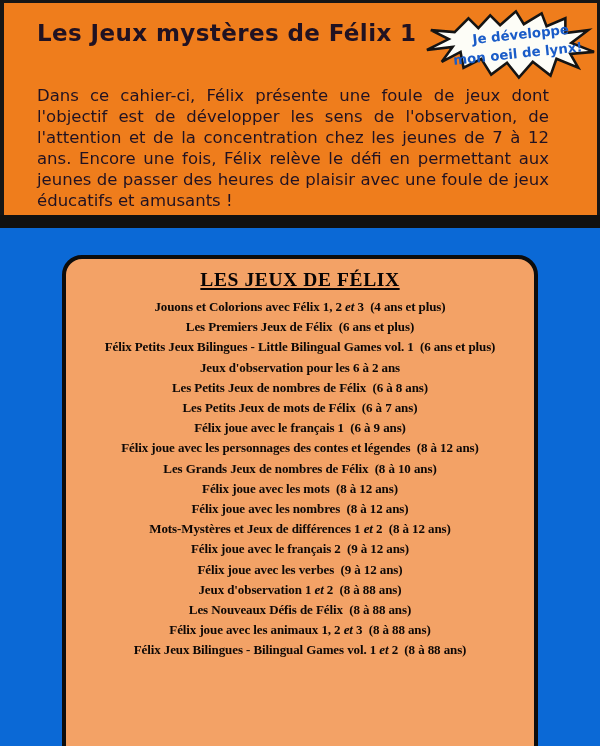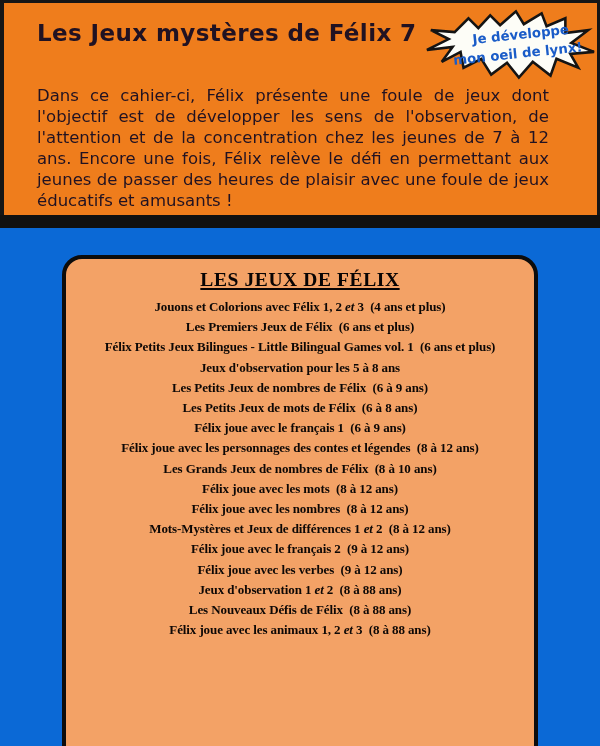--- a/index.html
+++ b/index.html
@@ -104,50 +104,51 @@
   }
   .game-item i{font-style:italic;text-align:right;}
 </style>
 </head>
 <body>
 
 <div class="cover">
 
   <header class="top">
     <div class="title-row">
-      <h1 class="page-title">Les Jeux mystères de Félix 7</h1>
+      <h1 class="page-title">Les Jeux mystères de Félix 1</h1>
       <svg class="bubble" viewBox="0 0 178 76" aria-hidden="true">
         <polygon points="70,10 80,20 96,6 104,19 122,8 127,21 146,13 146,28 169,25 152,38 175,47 151,49 159,63 137,54 131,71 113,57 99,73 87,58 71,70 61,54 43,63 40,47 21,57 32,42 6,45 28,34 10,25 34,27 48,13 58,23"></polygon>
         <text x="102" y="34" text-anchor="middle" transform="rotate(-6 100 40)">Je développe</text>
         <text x="97" y="53" text-anchor="middle" transform="rotate(-6 100 40)">mon oeil de lynx!</text>
       </svg>
     </div>
     <p class="intro">Dans ce cahier-ci, Félix présente une foule de jeux dont l'objectif est de développer les sens de l'observation, de l'attention et de la concentration chez les jeunes de 7 à 12 ans. Encore une fois, Félix relève le défi en permettant aux jeunes de passer des heures de plaisir avec une foule de jeux éducatifs et amusants !</p>
   </header>
 
   <div class="divider"></div>
 
   <section class="bottom">
     <div class="games-box">
       <h2 class="games-heading">LES JEUX DE FÉLIX</h2>
       <div class="games-list">
           <div class="game-item">Jouons et Colorions avec Félix 1, 2 <i>et</i> 3  (4 ans et plus)</div>
           <div class="game-item">Les Premiers Jeux de Félix  (6 ans et plus)</div>
           <div class="game-item">Félix Petits Jeux Bilingues - Little Bilingual Games vol. 1  (6 ans et plus)</div>
-          <div class="game-item">Jeux d'observation pour les 5 à 8 ans</div>
-          <div class="game-item">Les Petits Jeux de nombres de Félix  (6 à 9 ans)</div>
-          <div class="game-item">Les Petits Jeux de mots de Félix  (6 à 8 ans)</div>
+          <div class="game-item">Jeux d'observation pour les 6 à 2 ans</div>
+          <div class="game-item">Les Petits Jeux de nombres de Félix  (6 à 8 ans)</div>
+          <div class="game-item">Les Petits Jeux de mots de Félix  (6 à 7 ans)</div>
           <div class="game-item">Félix joue avec le français 1  (6 à 9 ans)</div>
           <div class="game-item">Félix joue avec les personnages des contes et légendes  (8 à 12 ans)</div>
           <div class="game-item">Les Grands Jeux de nombres de Félix  (8 à 10 ans)</div>
           <div class="game-item">Félix joue avec les mots  (8 à 12 ans)</div>
           <div class="game-item">Félix joue avec les nombres  (8 à 12 ans)</div>
           <div class="game-item">Mots-Mystères et Jeux de différences 1 <i>et</i> 2  (8 à 12 ans)</div>
           <div class="game-item">Félix joue avec le français 2  (9 à 12 ans)</div>
           <div class="game-item">Félix joue avec les verbes  (9 à 12 ans)</div>
           <div class="game-item">Jeux d'observation 1 <i>et</i> 2  (8 à 88 ans)</div>
           <div class="game-item">Les Nouveaux Défis de Félix  (8 à 88 ans)</div>
           <div class="game-item">Félix joue avec les animaux 1, 2 <i>et</i> 3  (8 à 88 ans)</div>
+          <div class="game-item">Félix Jeux Bilingues - Bilingual Games vol. 1 <i>et</i> 2  (8 à 88 ans)</div>
         </div>
     </div>
   </section>
 
 </div>
 
 </body></html>

